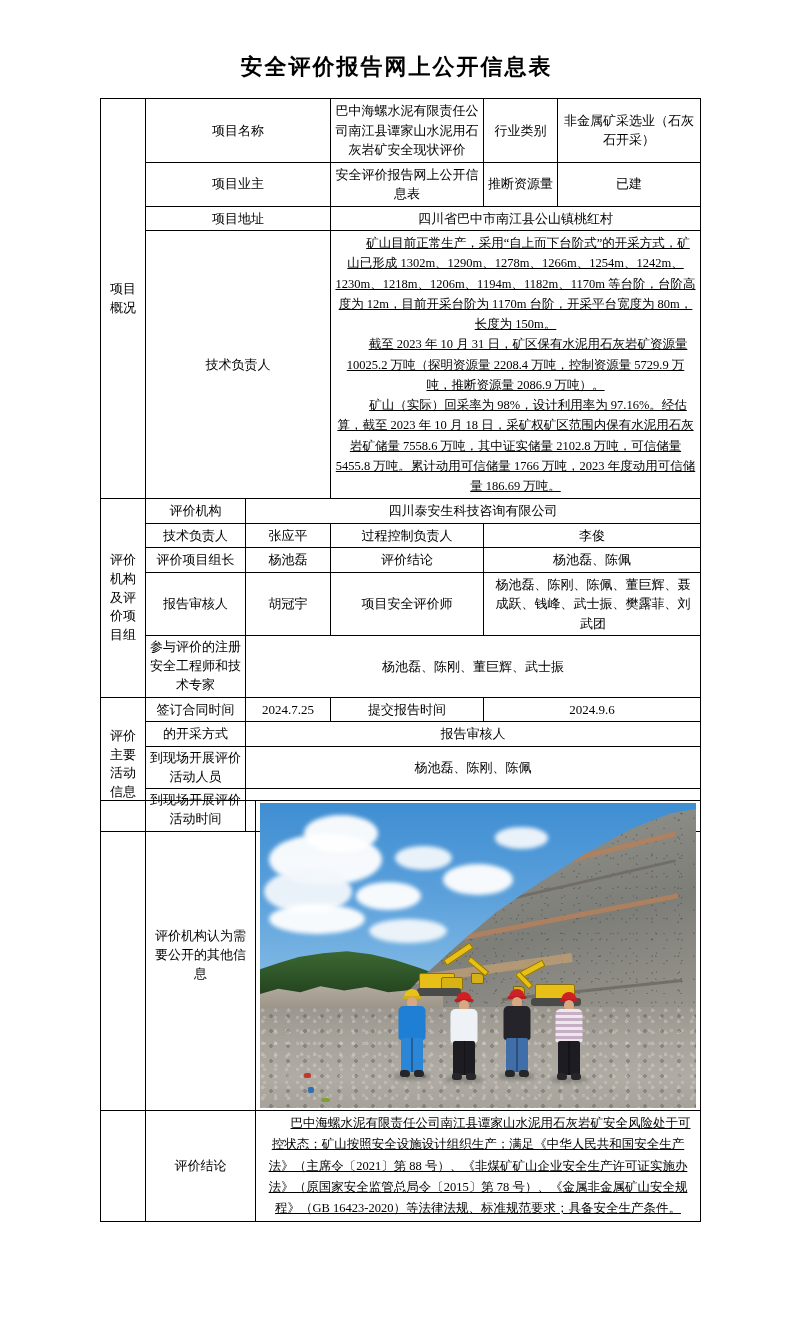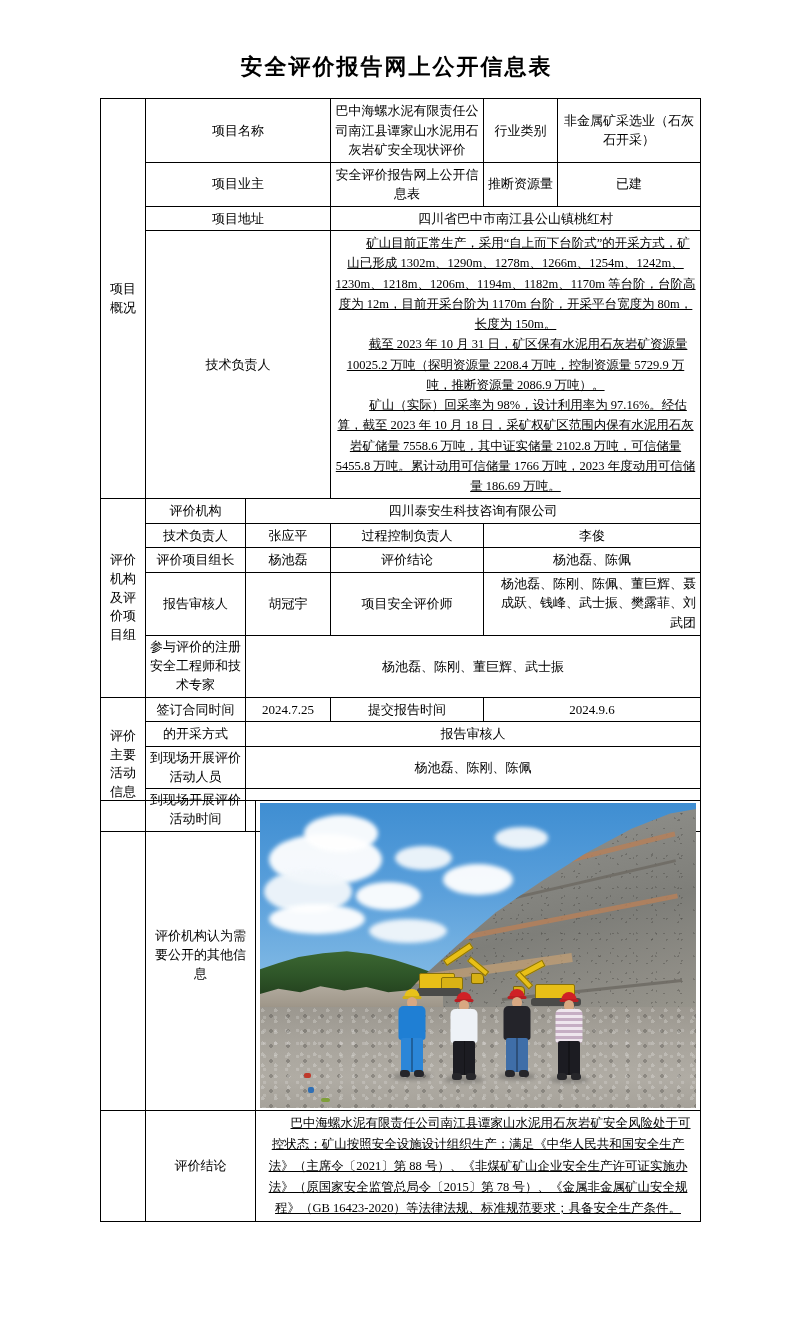--- a/index.html
+++ b/index.html
@@ -356,21 +356,21 @@
       <tr>
         <td>评价项目组长</td>
         <td>杨池磊</td>
         <td>评价结论</td>
         <td colspan="2">杨池磊、陈佩</td>
       </tr>
       <tr>
         <td>报告审核人</td>
         <td>胡冠宇</td>
         <td>项目安全评价师</td>
-        <td colspan="2" style="text-align:right; padding-left:6px;font-family:Liberation Mono, monospace;">杨池磊、陈刚、陈佩、董巨辉、聂成跃、钱峰、武士振、樊露菲、刘武团</td>
+        <td colspan="2" style="text-align:center; padding-left:6px;">杨池磊、陈刚、陈佩、董巨辉、聂成跃、钱峰、武士振、樊露菲、刘武团</td>
       </tr>
       <tr>
         <td class="label-narrow">参与评价的注册安全工程师和技术专家</td>
         <td colspan="4">杨池磊、陈刚、董巨辉、武士振</td>
       </tr>
 
       <tr>
         <td rowspan="4" class="vlabel">评价主要活动信息</td>
         <td>签订合同时间</td>
         <td>2024.7.25</td>

